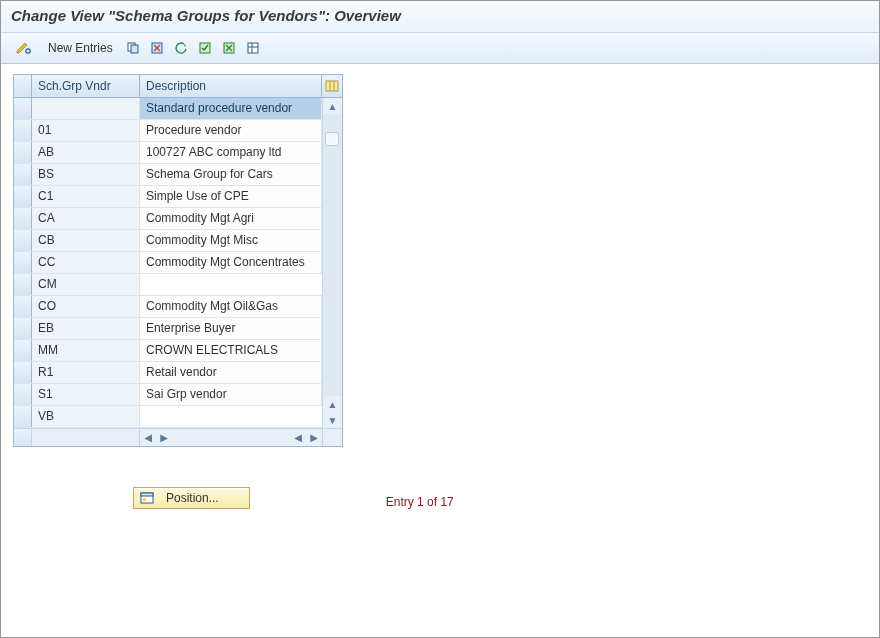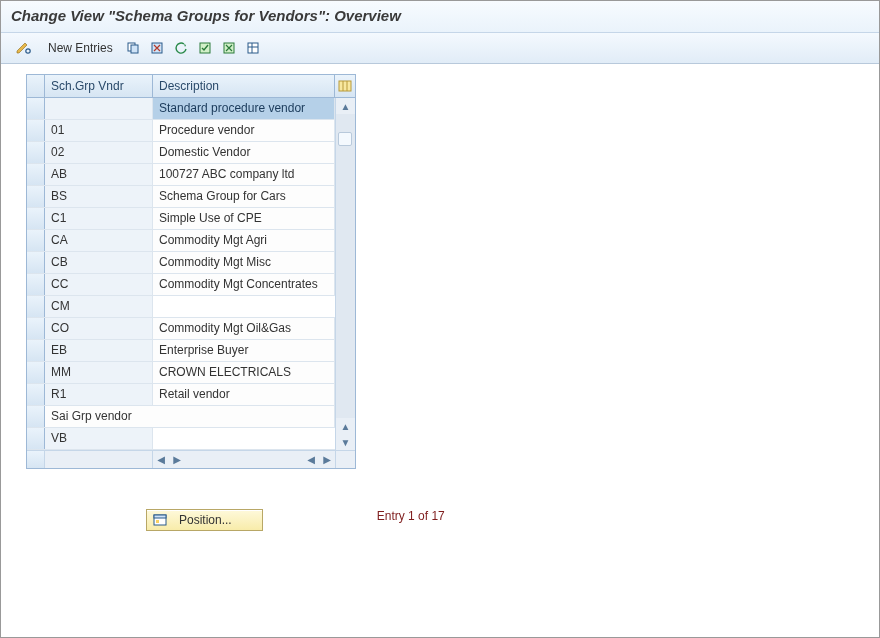--- a/index.html
+++ b/index.html
@@ -60,21 +60,21 @@
       left: 280px;
       top: 30px;
       font-family: "Comic Sans MS", cursive, sans-serif;
       font-size: 20px;
       color: #f28b66;
       opacity: 0.85;
       letter-spacing: 1px;
       pointer-events: none;
     }
     .content-area {
-      padding: 10px 25px;
+      padding: 10px 12px;
     }
     .table-outer {
       border: 1px solid #9db8d6;
       width: 330px;
       background: #fff;
       display: flex;
       flex-direction: column;
     }
     .table-header-row {
       display: flex;
@@ -179,22 +179,22 @@
       flex:1;
       display:flex;
       align-items:center;
       gap:0;
     }
     .hscroll-row .hscroll .harrow{ width:16px; display:flex;align-items:center;justify-content:center;cursor:pointer;color:#5a7a9a;font-size:10px;}
     .hscroll-row .hscroll .htrack{ flex:1; }
     .hscroll-row .corner { width:20px; border-left:1px solid #c5d6e8;}
     .footer-area {
       display:flex;
-      align-items:flex-start;
-      gap: 78px;
+      align-items:flex-end;
+      gap: 100px;
       margin-top: 40px;
       margin-left: 120px;
     }
     .position-btn {
       display:inline-flex;
       align-items:center;
       gap: 12px;
       background: linear-gradient(#fef9db, #f8ecaa);
       border: 1px solid #b8a766;
       padding: 3px 30px 3px 6px;
@@ -284,25 +284,20 @@
             <div class="td-cell col-code"></div>
             <div class="td-cell col-desc">Standard procedure vendor</div>
           </div>
           <div class="tbody-row">
             <div class="td-selector"></div>
             <div class="td-cell col-code">01</div>
             <div class="td-cell col-desc">Procedure vendor</div>
           </div>
           <div class="tbody-row">
             <div class="td-selector"></div>
-            <div class="td-cell col-code">02</div>
-            <div class="td-cell col-desc">Domestic Vendor</div>
-          </div>
-          <div class="tbody-row">
-            <div class="td-selector"></div>
             <div class="td-cell col-code">AB</div>
             <div class="td-cell col-desc">100727 ABC company ltd</div>
           </div>
           <div class="tbody-row">
             <div class="td-selector"></div>
             <div class="td-cell col-code">BS</div>
             <div class="td-cell col-desc">Schema Group for Cars</div>
           </div>
           <div class="tbody-row">
             <div class="td-selector"></div>
@@ -343,20 +338,21 @@
             <div class="td-cell col-code">MM</div>
             <div class="td-cell col-desc">CROWN ELECTRICALS</div>
           </div>
           <div class="tbody-row">
             <div class="td-selector"></div>
             <div class="td-cell col-code">R1</div>
             <div class="td-cell col-desc">Retail vendor</div>
           </div>
           <div class="tbody-row">
             <div class="td-selector"></div>
+            <div class="td-cell col-code">S1</div>
             <div class="td-cell col-desc">Sai Grp vendor</div>
           </div>
           <div class="tbody-row">
             <div class="td-selector"></div>
             <div class="td-cell col-code">VB</div>
           </div>
         </div>
       <div class="vscroll">
         <div class="arrow">▲</div>
         <div class="track">

